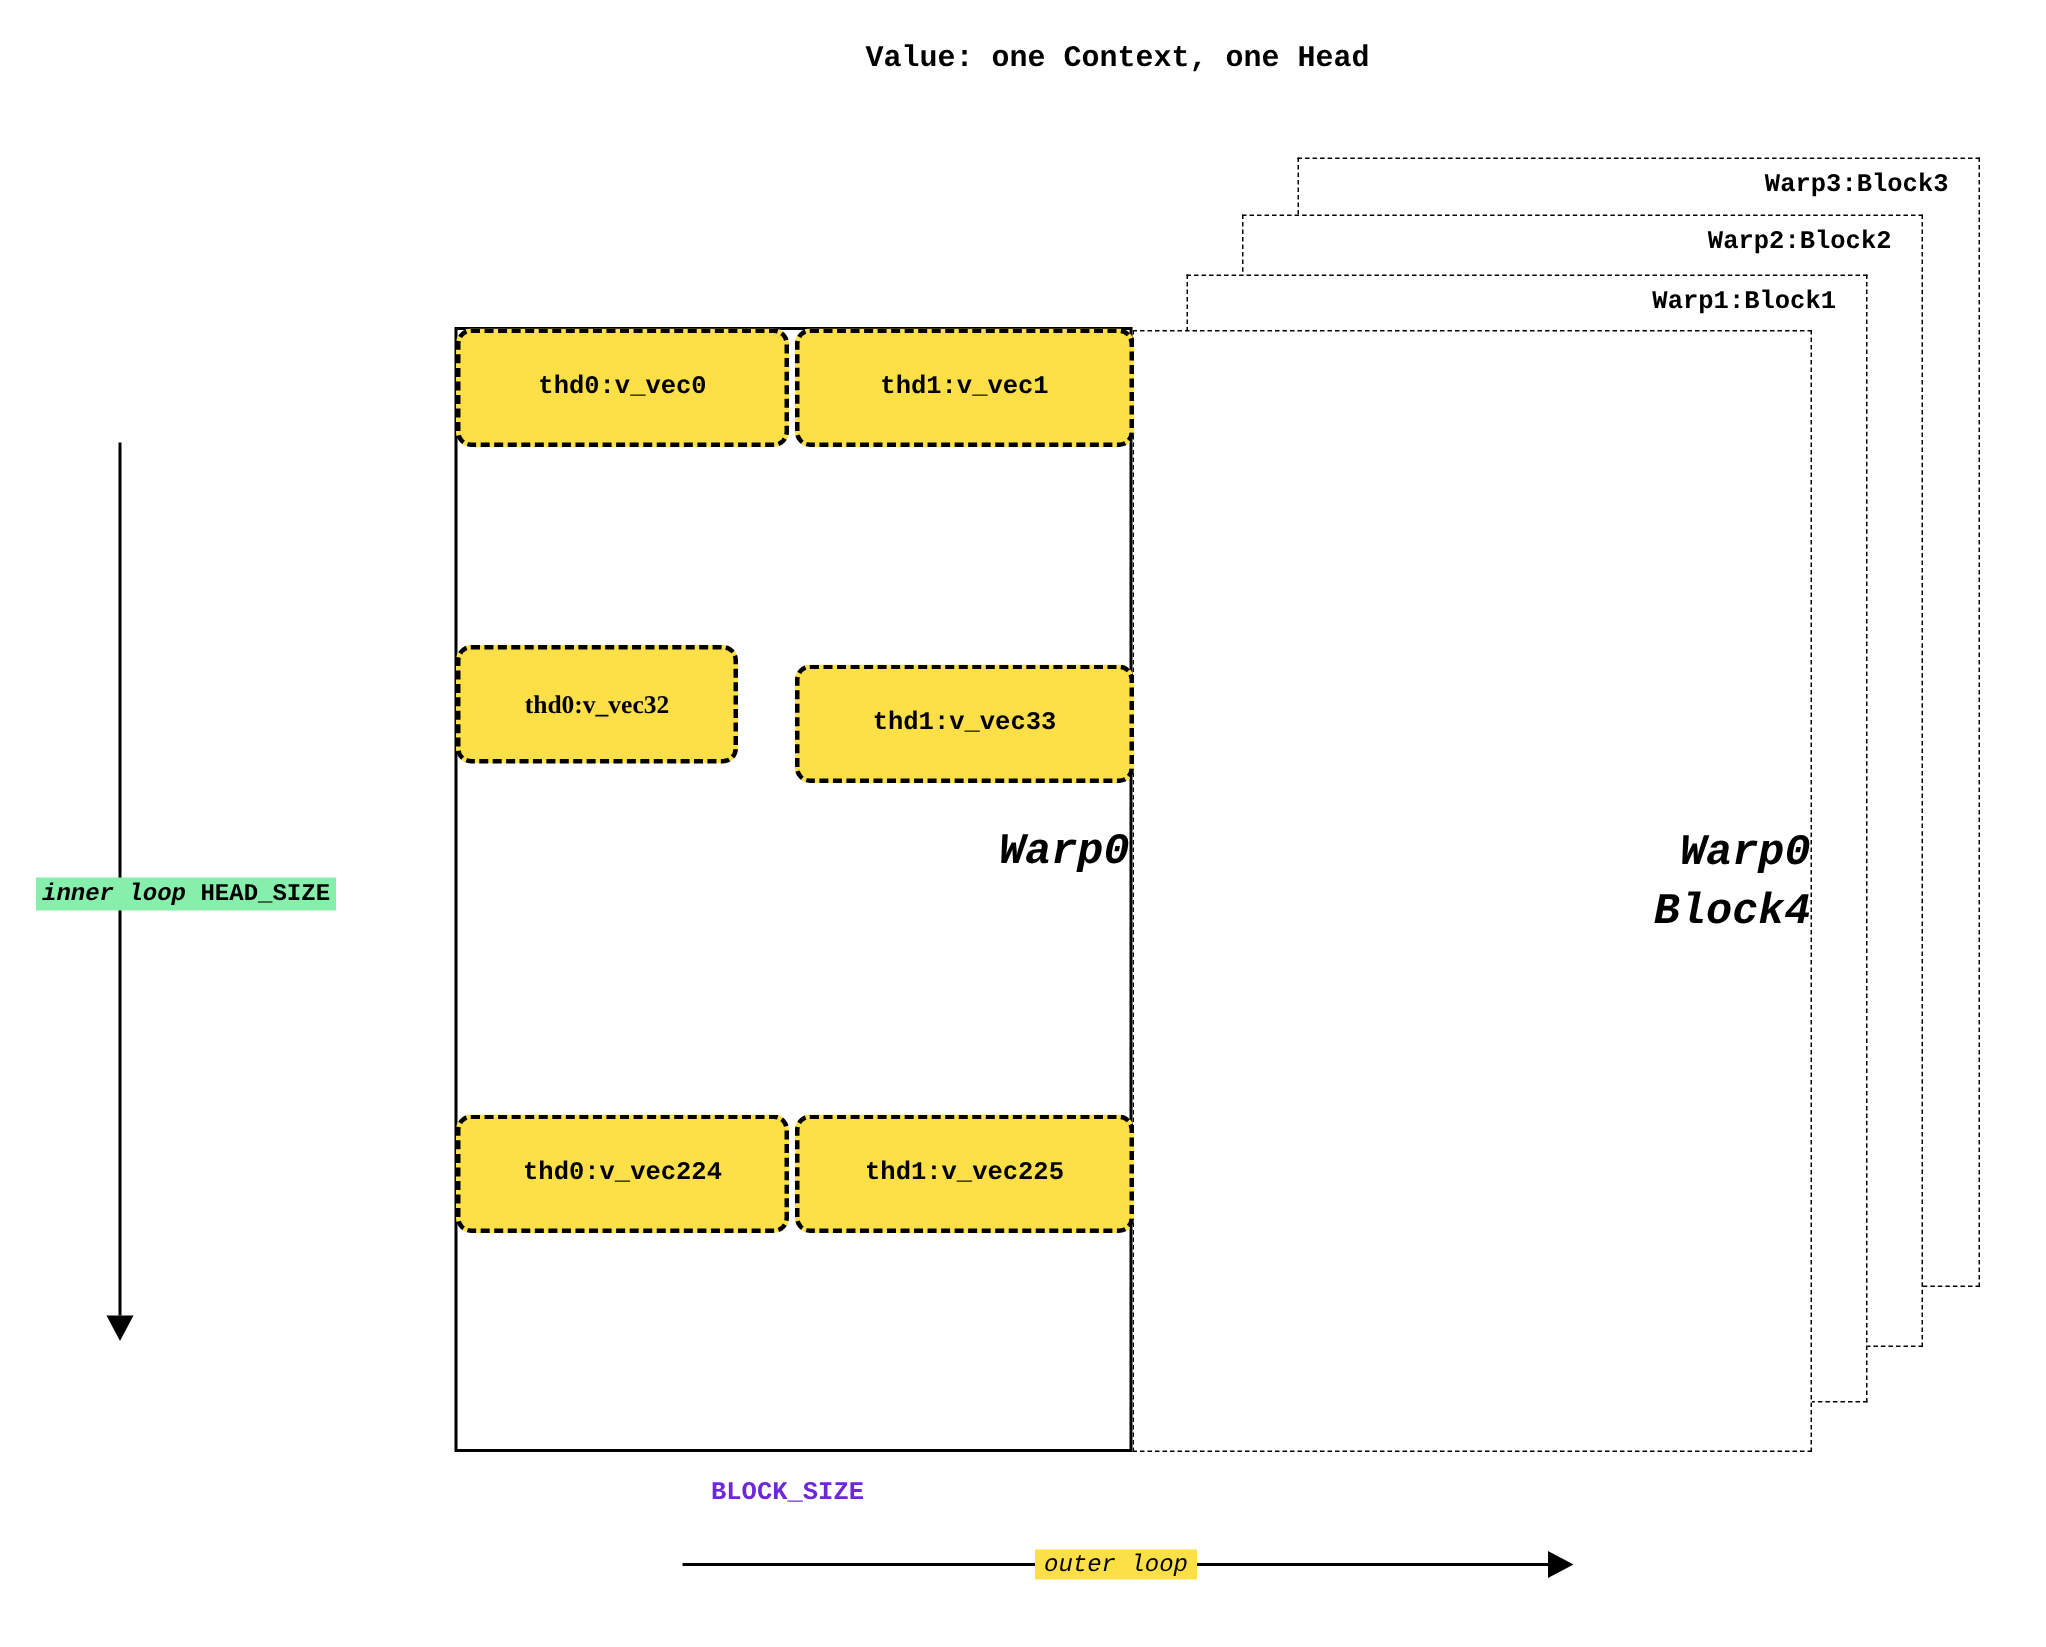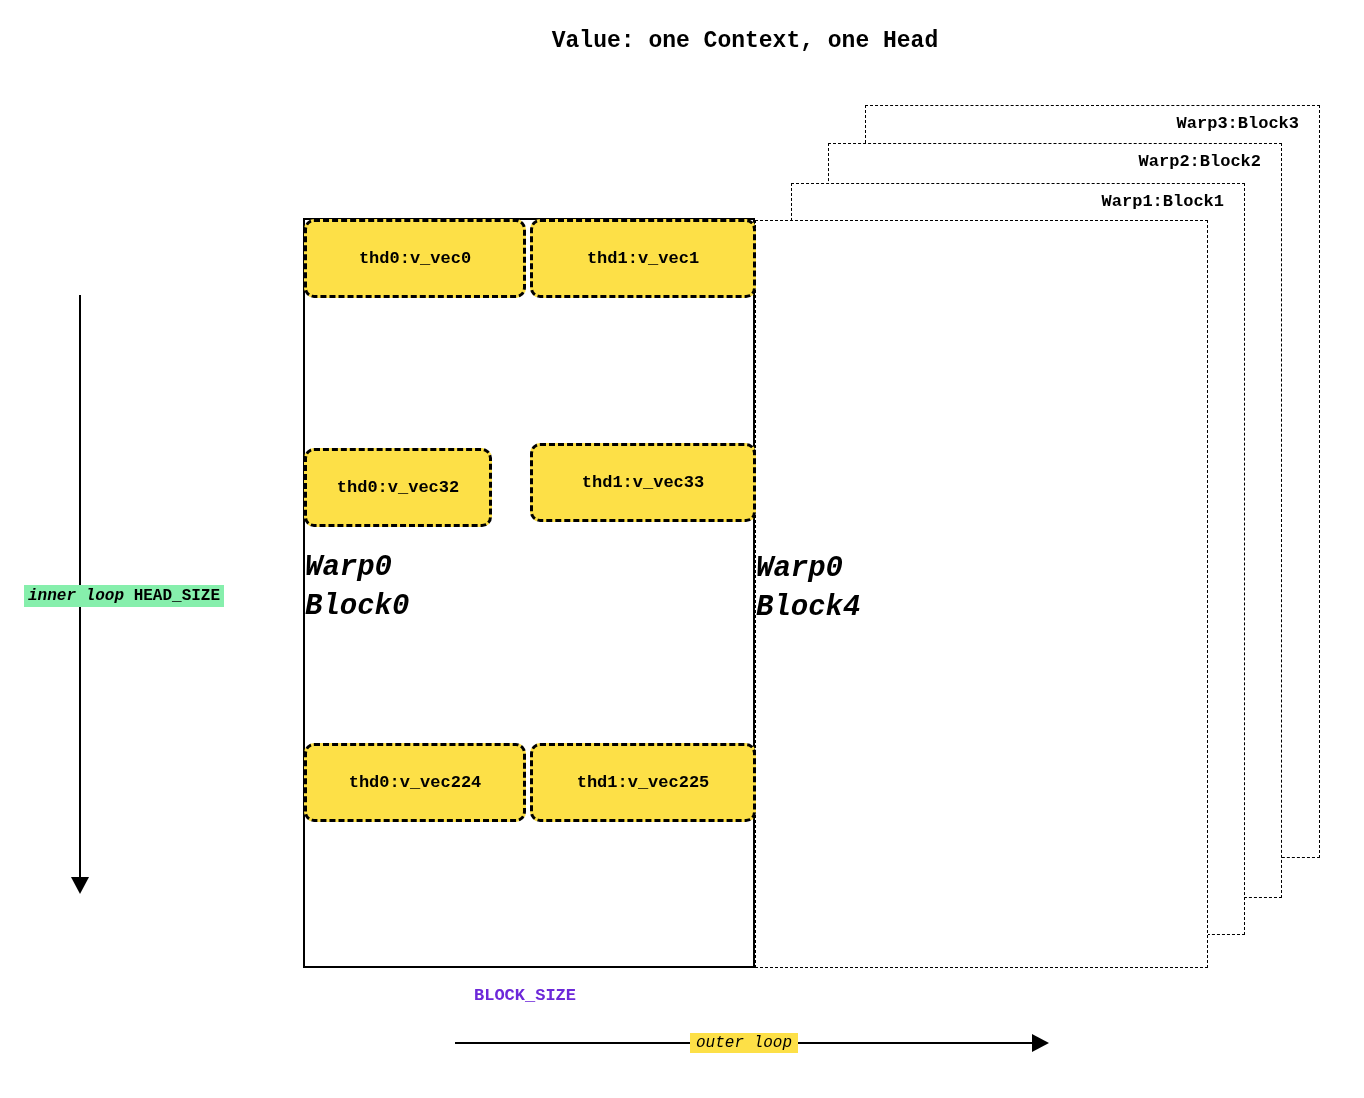--- a/index.html
+++ b/index.html
@@ -14,21 +14,21 @@
     height: 1098px;
     background: #ffffff;
     overflow: hidden;
   }
   .title {
     position: absolute;
     left: 445px;
     top: 28px;
     width: 600px;
     text-align: center;
-    font-size: 23px;
+    font-size: 20px;
     font-weight: bold;
     color: #000;
   }
   
   .back-block {
     position: absolute;
     background: #ffffff;
     border: 1px dashed #000;
     box-sizing: border-box;
   }
@@ -51,21 +51,21 @@
     background: #ffffff;
     border: 2px solid #000;
     box-sizing: border-box;
     z-index: 5;
   }
   .big-label {
     position: absolute;
     left: 0;
     width: 100%;
     top: 328px;
-    text-align: left;
+    text-align: right;
     font-size: 29px;
     font-weight: bold;
     font-style: italic;
     color: #000;
     line-height: 1.35;
   }
   .vec-box {
     position: absolute;
     border: 3px dashed #000;
     border-radius: 10px;
@@ -73,21 +73,21 @@
     box-sizing: border-box;
     display: flex;
     align-items: center;
     justify-content: center;
     font-size: 17px;
     font-weight: bold;
     color: #000;
   }
   .row1-left  { left: -1px;  top: -1px;  width: 222px; height: 79px; }
   .row1-right { left: 225px; top: -1px;  width: 226px; height: 79px; }
-  .row2-left  { left: -1px;  top: 228px; width: 188px; height: 79px; }
+  .row2-left  { left: -1px;  top: 210px; width: 188px; height: 79px; font-family: Liberation Serif, serif; }
   .row2-right { left: 225px; top: 223px; width: 226px; height: 79px; }
   .row3-left  { left: -1px;  top: 523px; width: 222px; height: 79px; }
   .row3-right { left: 225px; top: 523px; width: 226px; height: 79px; }
 
   
   .v-arrow-line {
     position: absolute;
     left: 79px; top: 295px;
     width: 2px; height: 582px;
     background: #000;
@@ -176,21 +176,20 @@
   <div class="back-block block4">
     <div class="big-label">
       <div>Warp0</div>
       <div>Block4</div>
     </div>
   </div>
 
   <div class="block0">
     <div class="big-label">
       <div>Warp0</div>
-      <div>Block0</div>
     </div>
 
     <div class="vec-box row1-left">thd0:v_vec0</div>
     <div class="vec-box row1-right">thd1:v_vec1</div>
 
     <div class="vec-box row2-left">thd0:v_vec32</div>
     <div class="vec-box row2-right">thd1:v_vec33</div>
 
     <div class="vec-box row3-left">thd0:v_vec224</div>
     <div class="vec-box row3-right">thd1:v_vec225</div>

